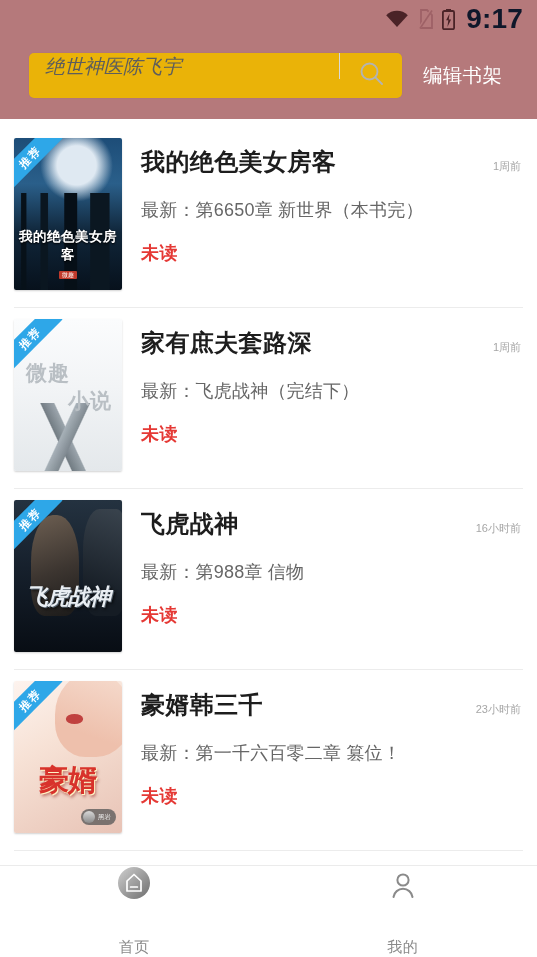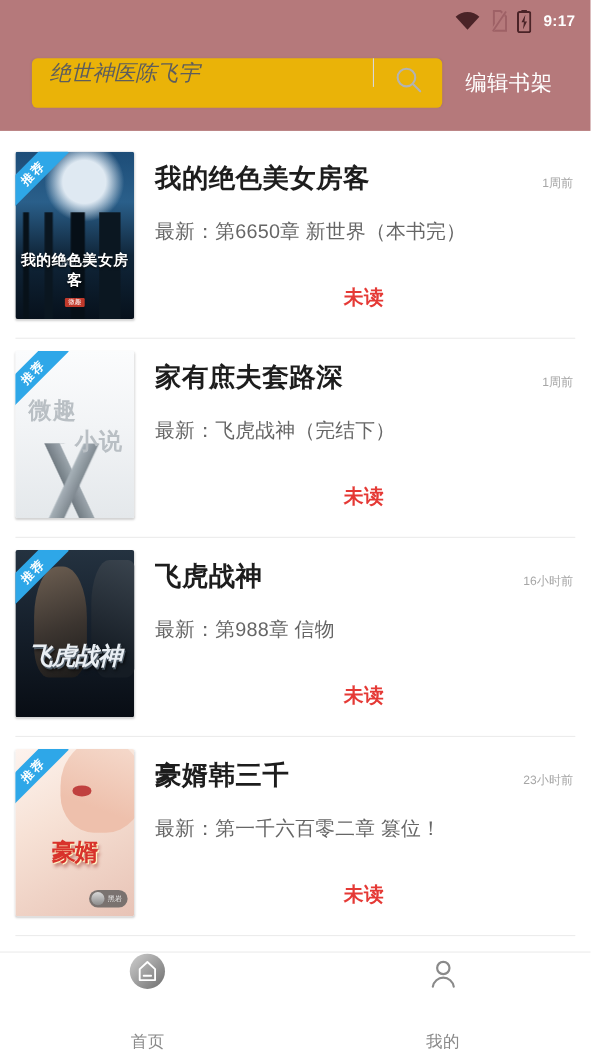--- a/index.html
+++ b/index.html
@@ -21,22 +21,22 @@
   .statusbar {
     height:38px;
     display:flex;
     align-items:center;
     justify-content:flex-end;
     padding-right:14px;
     gap:9px;
   }
   .sb-icon { display:flex; align-items:center; justify-content:center; }
   .sb-time {
-    color:#ffffff;
-    font-size:14px;
+    color:#0f172a;
+    font-size:28px;
     font-weight:bold;
     letter-spacing:0.2px;
     margin-left:2px;
   }
   .header-row {
     display:flex;
     align-items:center;
     padding:0 16px 0 29px;
     height:66px;
     margin-top:4px;
@@ -144,26 +144,25 @@
     padding-left:8px;
   }
   .b-latest {
     margin-top:20px;
     font-size:18px;
     color:#666666;
     white-space:nowrap;
     letter-spacing:0.2px;
   }
   .b-status {
-    margin-top:36px;
+    margin-top:19px;
     font-size:18px;
     color:#e53935;
     font-weight:bold;
     letter-spacing:0.4px;
-    text-align:center;
   }
   .divider {
     height:1px;
     background:#ececec;
     margin:17px 14px 0 14px;
   }
 
   
   .cv1 { background:
       radial-gradient(circle at 58% 18%, #dfe9f2 0 14%, rgba(223,233,242,0) 26%),
@@ -234,21 +233,21 @@
     background:linear-gradient(200deg,#f6ddd0 0%, #eec0ac 70%);
     border-radius:50% 50% 46% 40%;
   }
   .cv4::after {
     content:"";
     position:absolute; left:48%; top:22%; width:16%; height:6%;
     background:#c0413f; border-radius:50%;
   }
   .cv4-t {
     position:absolute; left:6px; right:6px; top:52%; text-align:center;
-    color:#d8322b; font-size:22px; font-weight:bold; z-index:3;
+    color:#d8322b; font-size:30px; font-weight:bold; z-index:3;
     letter-spacing:-1px;
     text-shadow:1px 1px 0 #fff3c4, 2px 3px 3px rgba(140,20,10,.45);
   }
   .cv4-badge {
     position:absolute; right:6px; bottom:8px; z-index:3;
     display:flex; align-items:center; gap:3px;
     background:rgba(90,90,90,.78); border-radius:9px; padding:2px 5px 2px 2px;
   }
   .cv4-badge i {
     width:12px; height:12px; border-radius:50%;

